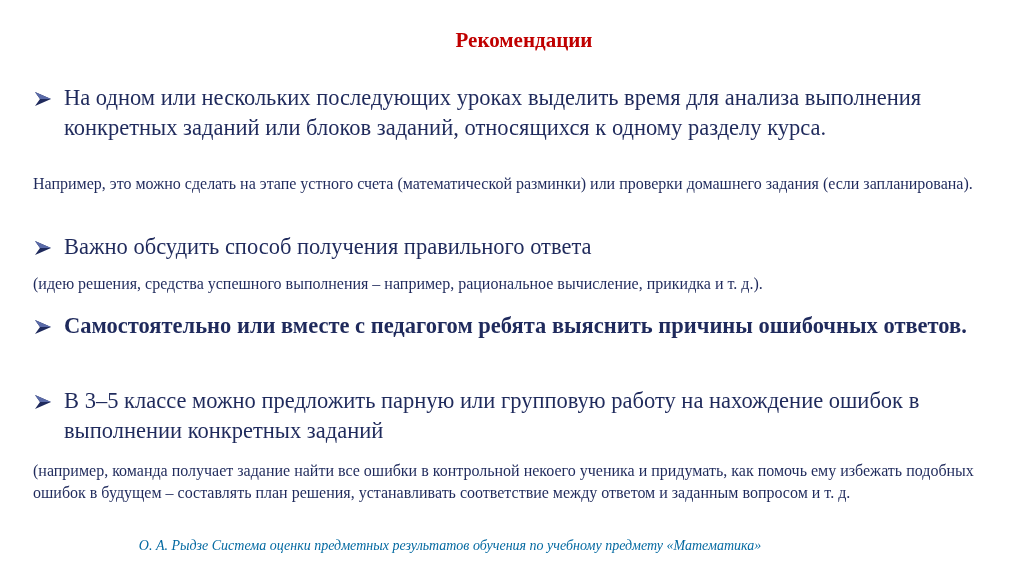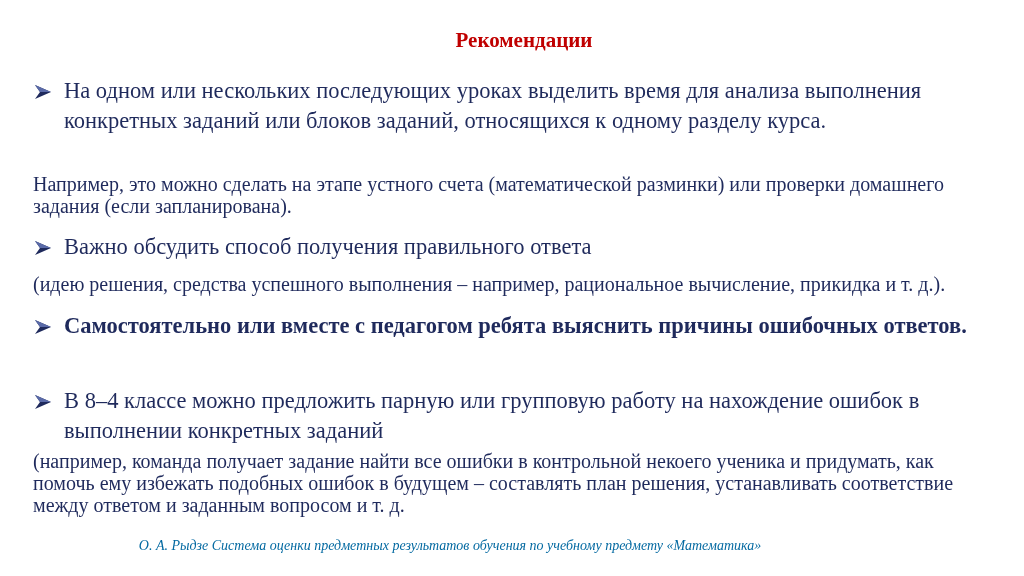--- a/index.html
+++ b/index.html
@@ -47,21 +47,21 @@
       top: 8px;
     }
     .bullet .text {
       display: block;
       padding-left: 32px;
     }
     .note {
       position: absolute;
       left: 33px;
       width: 960px;
-      font-size: 20px;
+      font-size: 16px;
       line-height: 22px;
       color: #1f2a5c;
     }
     .footer {
       position: absolute;
       top: 538px;
       left: 0;
       width: 900px;
       text-align: center;
       font-style: italic;
@@ -69,21 +69,21 @@
       color: #0369a1;
     }
   </style>
 </head>
 <body>
 
 <div>
 
   <div class="title">Рекомендации</div>
 
-  <div class="bullet" style="top:76px;">
+  <div class="bullet" style="top:83px;">
     <span class="marker">
       <svg width="18" height="16" viewBox="0 0 18 16">
         <path d="M1 1 L17 8 L1 15 L6 8 Z" fill="#1f2a5c"></path>
         <path d="M1 1 L17 8 L6 8 Z" fill="#5a6aa8"></path>
       </svg>
     </span>
     <span class="text">На одном или нескольких последующих уроках выделить время для анализа выполнения конкретных заданий или блоков заданий, относящихся к одному разделу курса.</span>
   </div>
 
   <div class="note" style="top:173px;">Например, это можно сделать на этапе устного счета (математической разминки) или проверки домашнего задания (если запланирована).</div>
@@ -110,20 +110,20 @@
     <span class="text">Самостоятельно или вместе с педагогом ребята выяснить причины ошибочных ответов.</span>
   </div>
 
   <div class="bullet" style="top:386px;">
     <span class="marker">
       <svg width="18" height="16" viewBox="0 0 18 16">
         <path d="M1 1 L17 8 L1 15 L6 8 Z" fill="#1f2a5c"></path>
         <path d="M1 1 L17 8 L6 8 Z" fill="#5a6aa8"></path>
       </svg>
     </span>
-    <span class="text"> В 8–4 классе можно предложить парную или групповую работу на нахождение ошибок в выполнении конкретных заданий</span>
+    <span class="text"> В 3–5 классе можно предложить парную или групповую работу на нахождение ошибок в выполнении конкретных заданий</span>
   </div>
 
-  <div class="note" style="top:450px;">(например, команда получает задание найти все ошибки в контрольной некоего ученика и придумать, как помочь ему избежать подобных ошибок в будущем – составлять план решения, устанавливать соответствие между ответом и заданным вопросом и т. д.</div>
+  <div class="note" style="top:460px;">(например, команда получает задание найти все ошибки в контрольной некоего ученика и придумать, как помочь ему избежать подобных ошибок в будущем – составлять план решения, устанавливать соответствие между ответом и заданным вопросом и т. д.</div>
 
   <div class="footer">О. А. Рыдзе Система оценки предметных результатов обучения по учебному предмету «Математика»</div>
 
 </div>
 
 </body></html>

